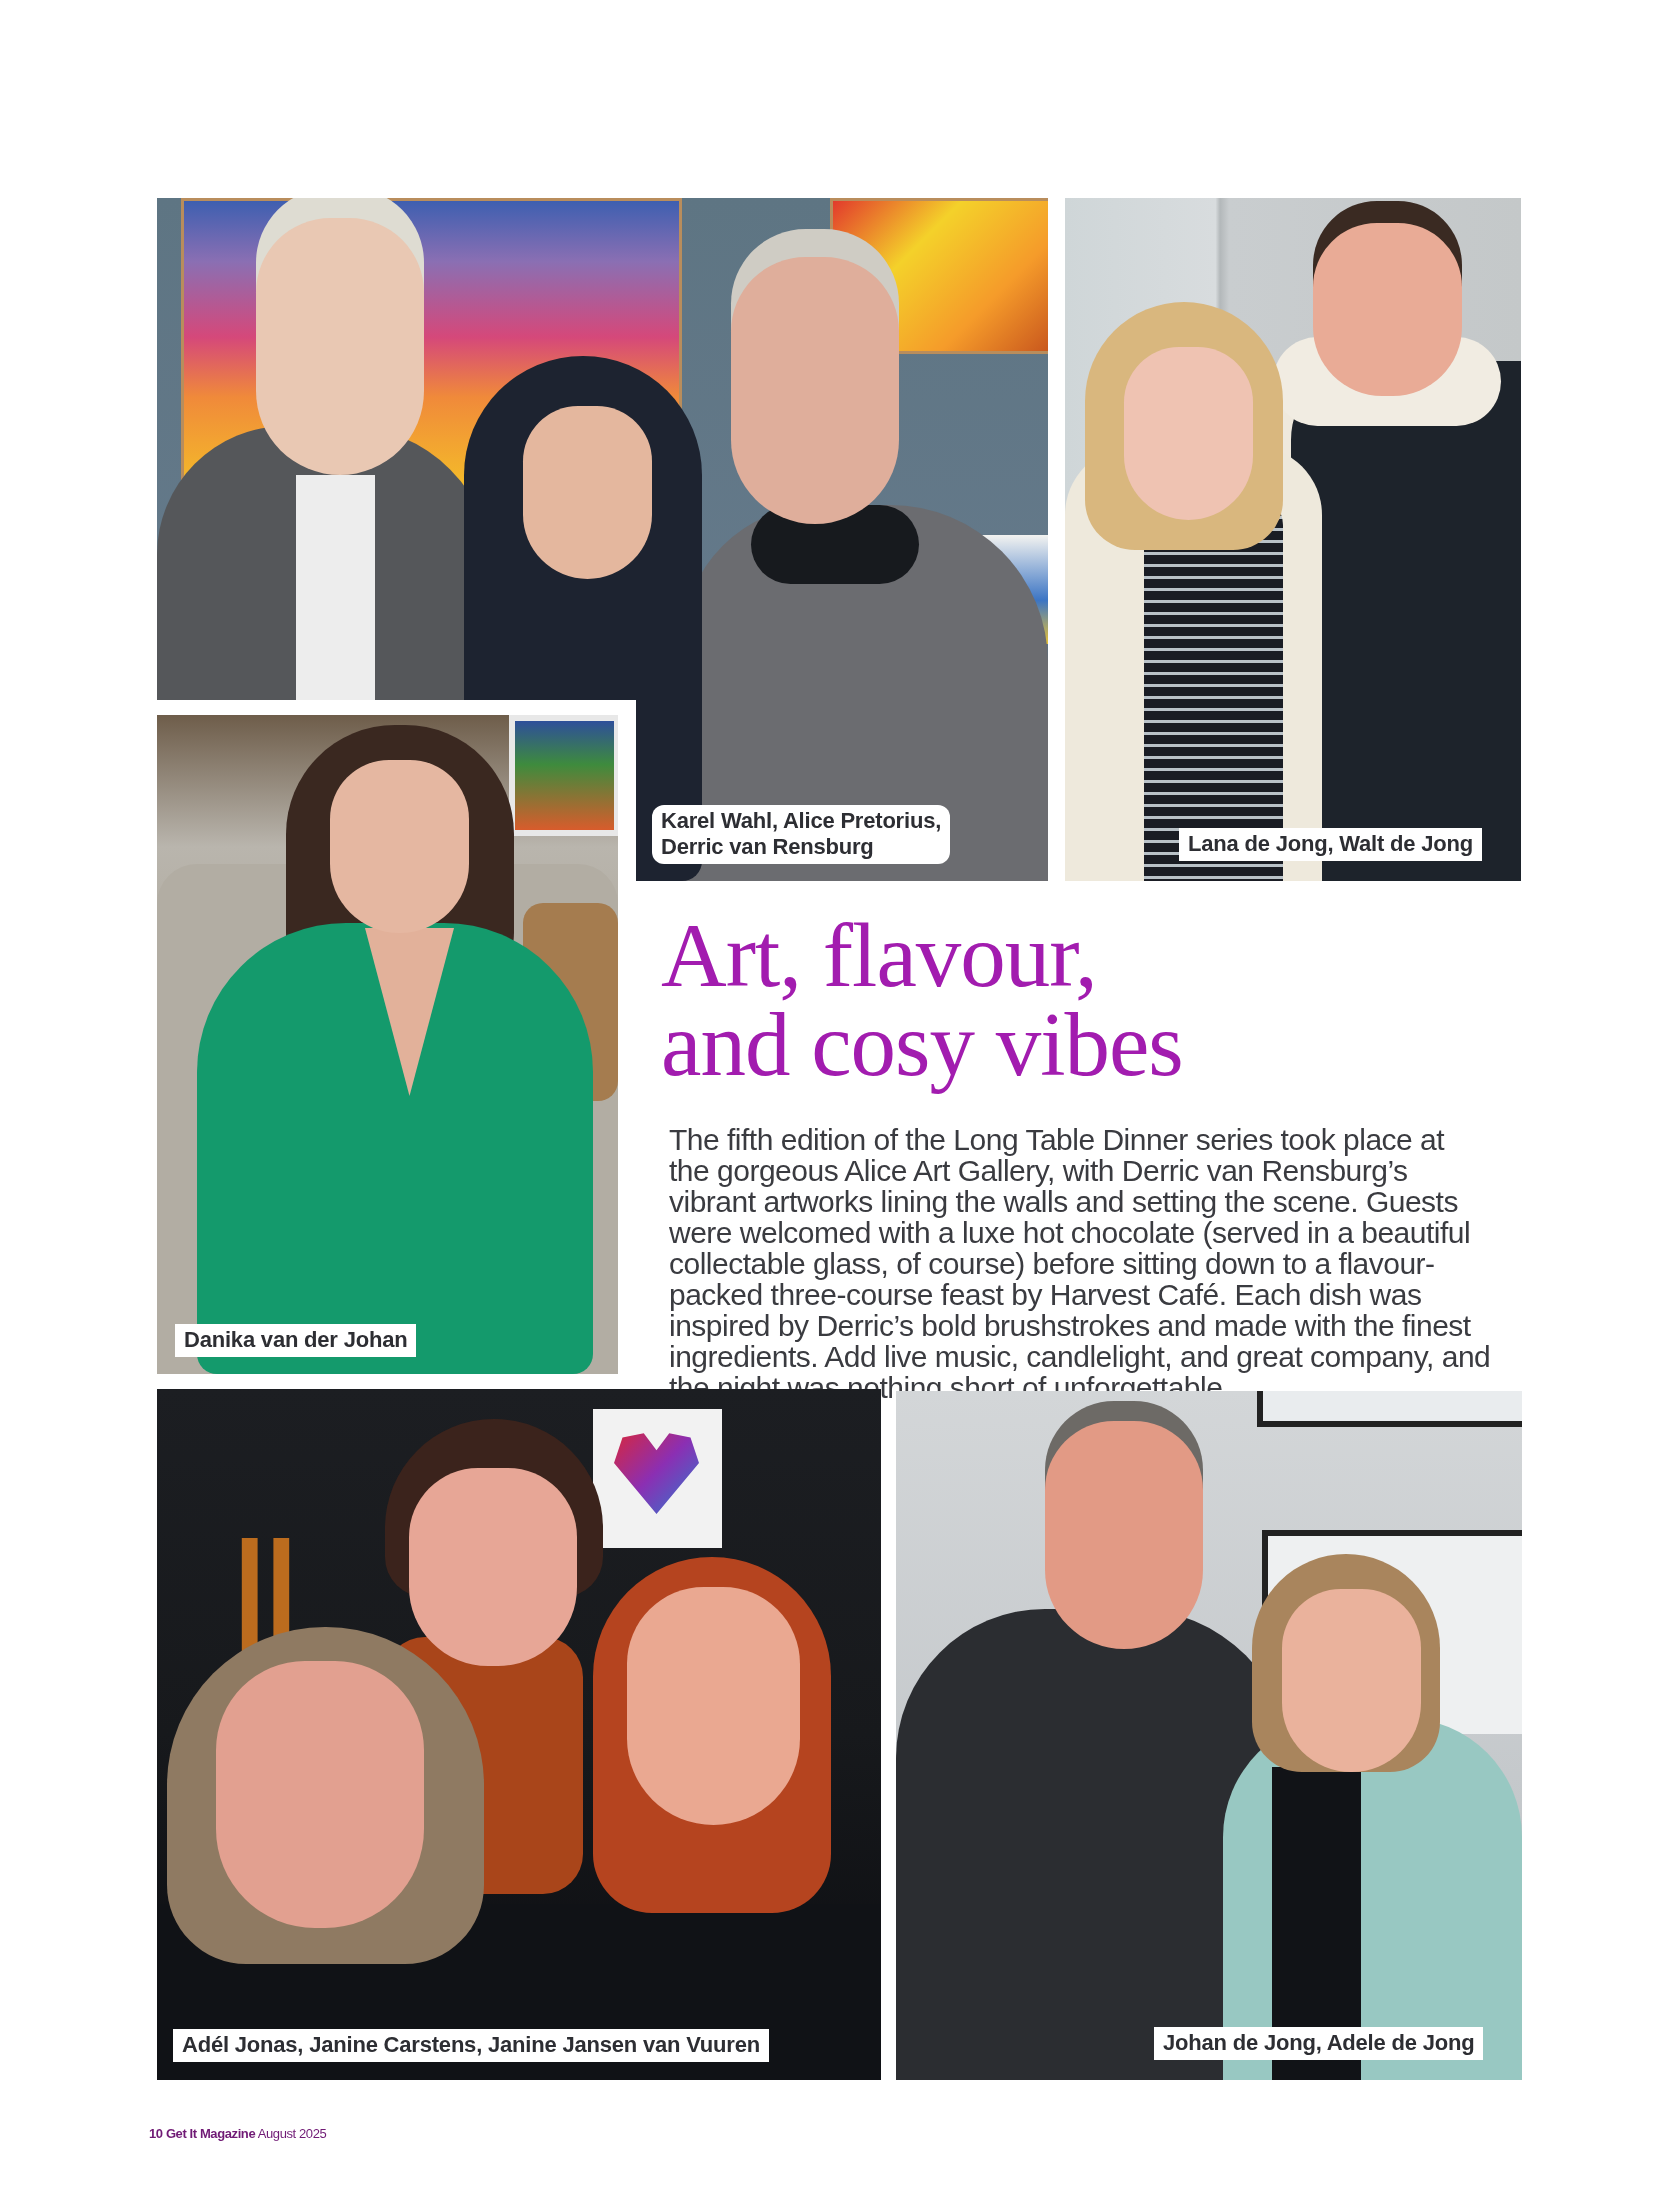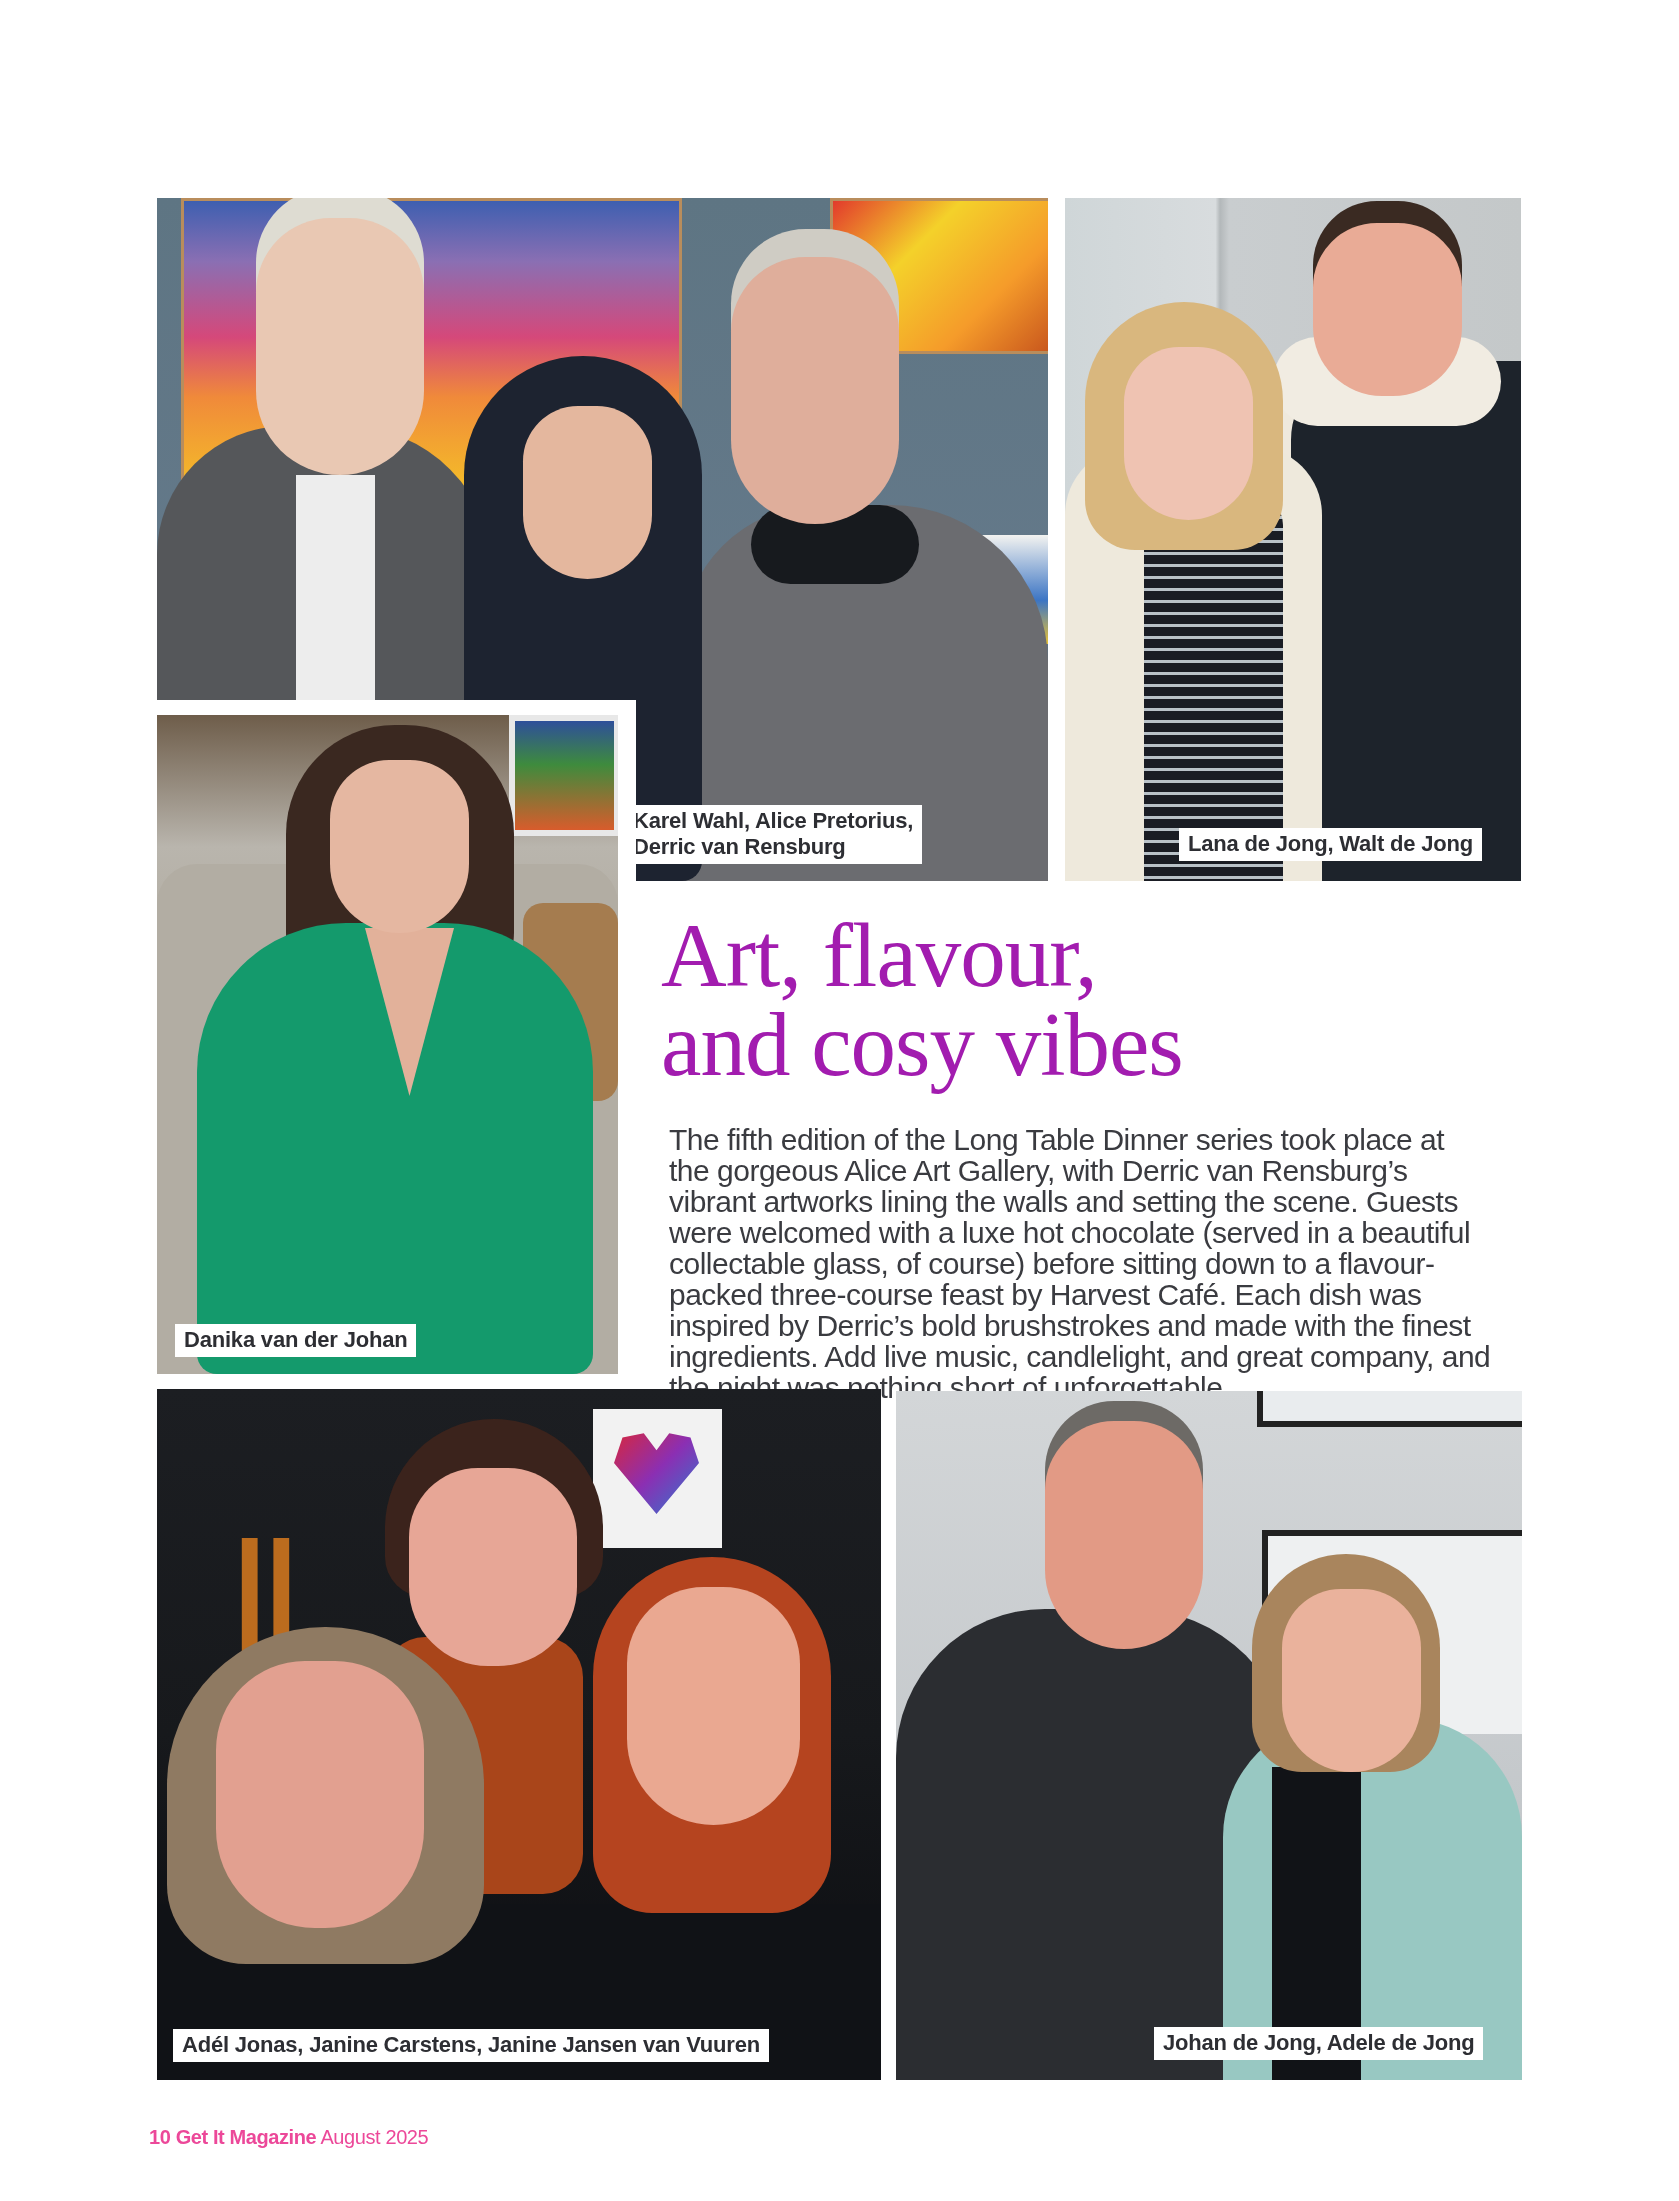--- a/index.html
+++ b/index.html
@@ -93,42 +93,42 @@
     font-family: "Liberation Serif", serif; font-weight: normal;
     font-size: 91px; line-height: 89px; color: #a21caf; letter-spacing: -1px;
   }
   .body-text {
     position: absolute; left: 669px; top: 1124px; width: 822px; margin: 0;
     font-family: "Liberation Sans", sans-serif; font-size: 30px; line-height: 31px;
     color: #3a3b40; letter-spacing: -0.5px;
   }
   .folio {
     position: absolute; left: 149px; top: 2126px; margin: 0;
-    font-family: "Liberation Sans", sans-serif; font-size: 20px; color: #ec4899;
+    font-family: "Liberation Sans", sans-serif; font-size: 13px; color: #701a75;
     letter-spacing: -0.4px;
   }
   .folio b { font-weight: bold; }
 </style>
 </head>
 <body>
 
 <div class="photo" id="p1">
   <div class="layer paint-left"></div>
   <div class="layer paint-right"></div>
   <div class="layer paint-right2"></div>
   <div class="layer man1"></div>
   <div class="layer man1-shirt"></div>
   <div class="layer man1-head"></div>
   <div class="layer man2"></div>
   <div class="layer man2-collar"></div>
   <div class="layer man2-head"></div>
   <div class="layer woman"></div>
   <div class="layer woman-face"></div>
 </div>
-<div class="caption" style="left:624px; top:805px;">
+<div class="caption" style="left:652px; top:805px;border-radius:12px;">
   <div>Karel Wahl, Alice Pretorius,</div>
   <div>Derric van Rensburg</div>
 </div>
 
 <div class="photo" id="p2">
   <div class="layer jacket-r"></div>
   <div class="layer collar-r"></div>
   <div class="layer face-r"></div>
   <div class="layer jacket-l"></div>
   <div class="layer stripes"></div>

